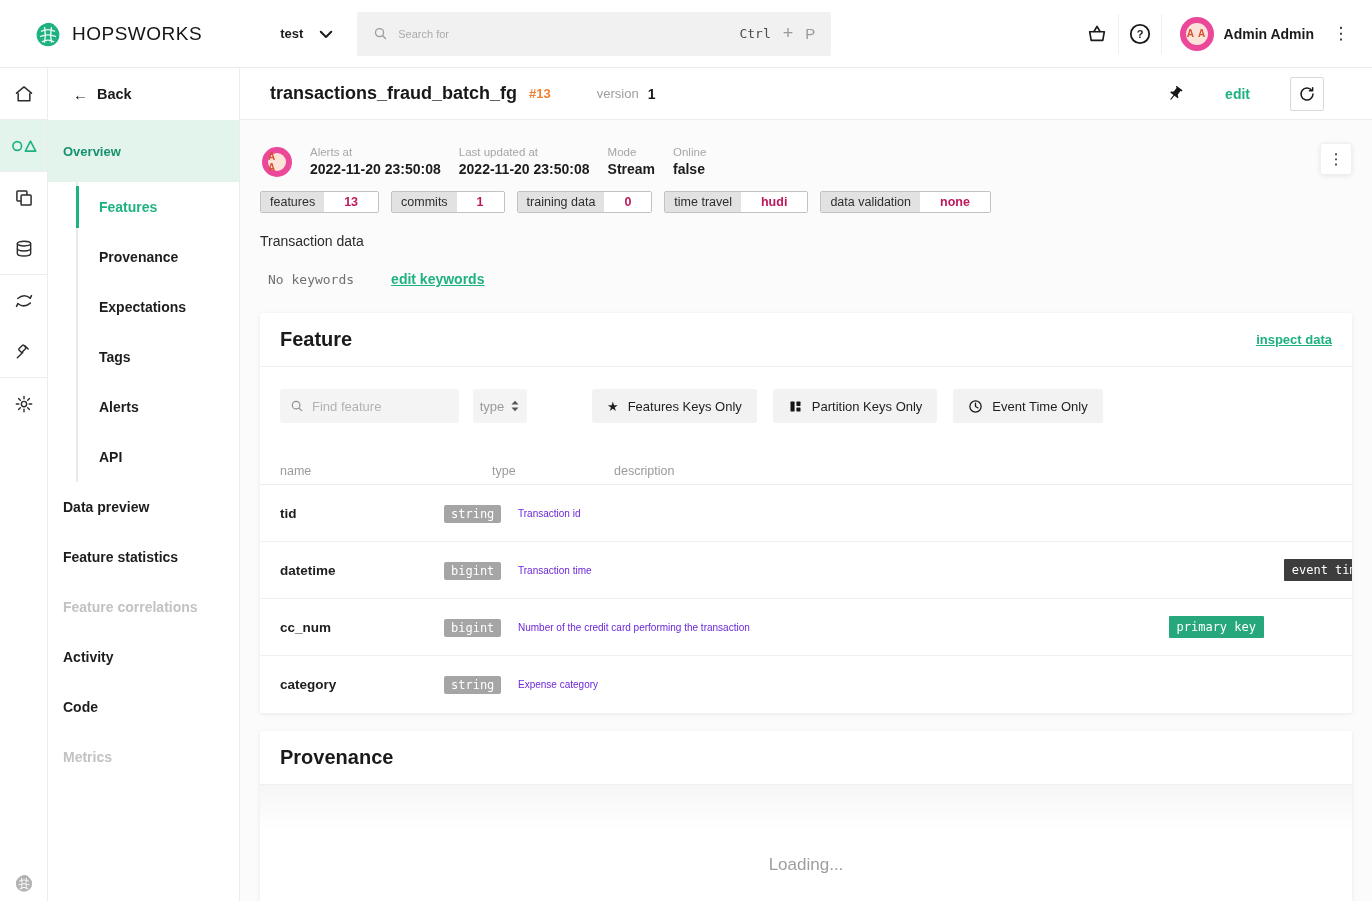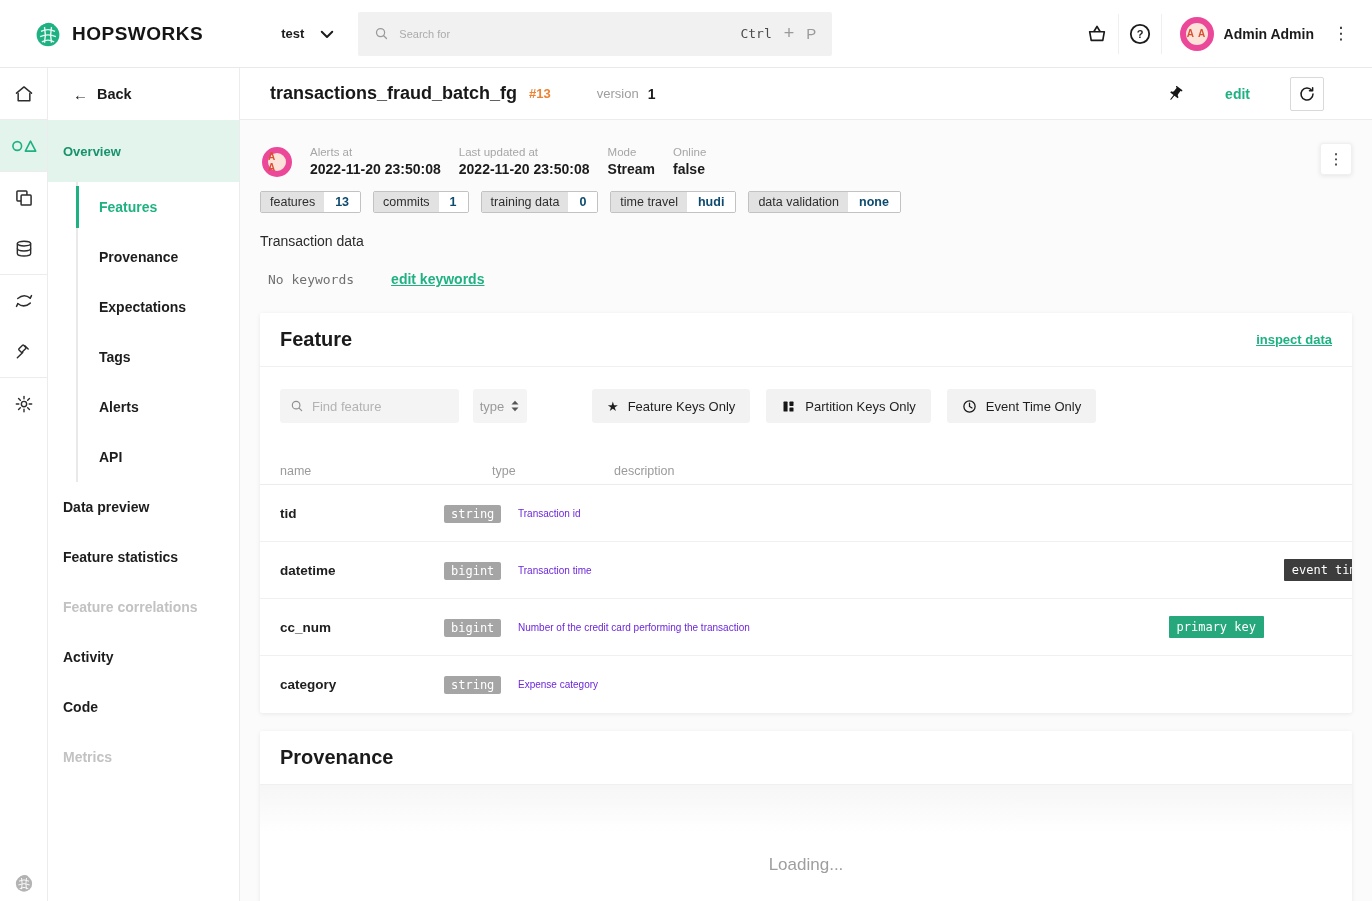--- a/index.html
+++ b/index.html
@@ -4,21 +4,21 @@
 <style>
   * { box-sizing: border-box; margin: 0; padding: 0; }
   html,body { width:1372px; height:901px; overflow:hidden;
     font-family:"Liberation Sans", sans-serif; background:#fff; color:#1b1b1b; }
   .mono { font-family:"DejaVu Sans Mono", monospace; }
 
   
   .header { position:absolute; top:0; left:0; right:0; height:68px; background:#fff;
     border-bottom:1px solid #e9e9e9; display:flex; align-items:center; z-index:10; }
   .logo { display:flex; align-items:center; gap:10px; margin-left:34px; }
-  .logo-text { font-size:19px; font-weight:700; letter-spacing:.5px; color:#151515; }
+  .logo-text { font-size:19px; font-weight:400; letter-spacing:.5px; color:#151515; }
   .project { display:flex; align-items:center; gap:14px; margin-left:78px; cursor:pointer; }
   .project-name { font-size:13px; font-weight:700; }
   .searchbar { margin-left:22px; width:474px; height:44px; background:#f1f1f1; border-radius:2px;
     display:flex; align-items:center; padding:0 16px; }
   .searchbar input { border:none; outline:none; background:transparent; font-size:11px;
     color:#a16207; width:260px; margin-left:10px; font-family:"Liberation Sans",sans-serif; }
   .searchbar input::placeholder { color:#ababab; }
   .shortcut { margin-left:auto; display:flex; align-items:center; gap:12px; }
   .sc-ctrl { font-size:13px; color:#4c4c4c; }
   .sc-plus { font-size:18px; color:#9a9a9a; font-weight:300; }
@@ -83,21 +83,21 @@
   .meta-avatar { width:30px; height:30px; margin-left:2px; }
   .meta-field { margin-left:18px; }
   .meta-field:first-of-type { margin-left:26px; }
   .meta-label { font-size:11.5px; color:#a6a6a6; }
   .meta-value { font-size:14px; font-weight:700; color:#1c1c1c; margin-top:3px; }
 
   .chips-row { margin-top:14px; display:flex; gap:12px; }
   .chip { display:flex; border:1px solid #c2c2c2; border-radius:2px; overflow:hidden;
     font-size:12.5px; height:22px; }
   .chip-label { background:#e2e2e2; color:#2e2e2e; padding:3px 9px; }
-  .chip-value { background:#fff; color:#0c4a6e; font-weight:700; padding:3px 11px; }
+  .chip-value { background:#fff; color:#be185d; font-weight:700; padding:3px 20px; }
 
   .fg-desc { margin-top:20px; font-size:14px; color:#2b2b2b; }
   .kw-row { margin-top:22px; display:flex; align-items:center; gap:37px; }
   .kw-empty { font-size:13px; color:#707070; padding-left:8px; }
   .kw-edit { font-size:14px; font-weight:700; color:#1eb182; text-decoration:underline; cursor:pointer; }
 
   .card { background:#fff; box-shadow:0 1px 4px rgba(0,0,0,.08); border-radius:2px; width:1092px; }
   .feature-card { margin-top:26px; }
   .card-header { height:54px; display:flex; align-items:center; padding:0 20px;
     border-bottom:1px solid #f0f0f0; }
@@ -413,21 +413,21 @@
           <span>type</span>
           <span>
             <svg width="10" height="14" viewBox="0 0 10 14">
                 <path d="M1.5 5.5 L5 1.8 L8.5 5.5 Z" fill="#555"></path>
                 <path d="M1.5 8.5 L5 12.2 L8.5 8.5 Z" fill="#555"></path>
               </svg>
           </span>
         </div>
         <button class="filter-btn fb1">
           <span class="star-ic">★</span>
-          <span>Feature Keys Only</span>
+          <span>Features Keys Only</span>
         </button>
         <button class="filter-btn fb2">
           <span>
             <svg width="15" height="15" viewBox="0 0 24 24" fill="#161616">
                 <rect x="4" y="4" width="6.5" height="16" rx="1"></rect>
                 <rect x="13.5" y="4" width="6.5" height="7" rx="1"></rect>
                 <rect x="13.5" y="13.5" width="6.5" height="6.5" rx="1"></rect>
               </svg>
           </span>
           <span>Partition Keys Only</span>

